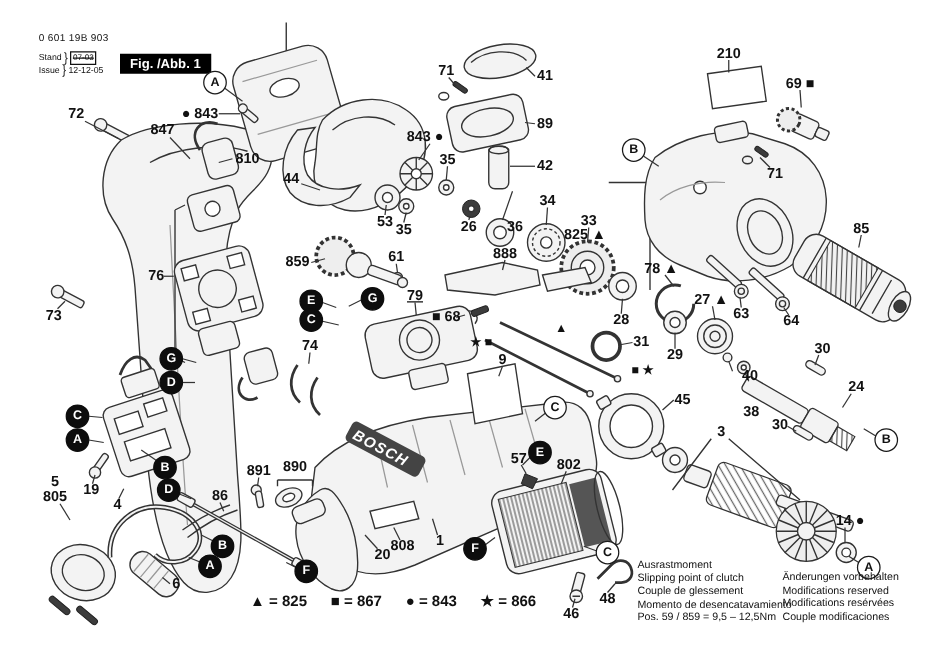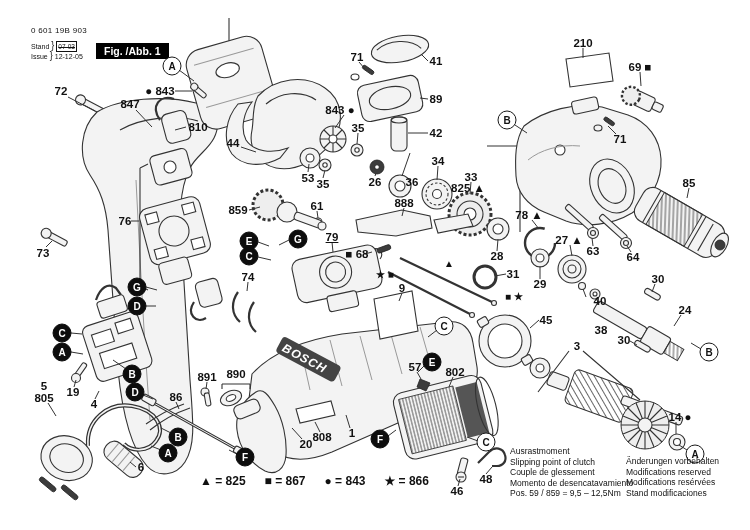--- a/index.html
+++ b/index.html
@@ -535,15 +535,15 @@
       <div>Ausrastmoment</div>
       <div>Slipping point of clutch</div>
       <div>Couple de glessement</div>
       <div>Momento de desencatavamiento</div>
       <div>Pos. 59 / 859  =  9,5 – 12,5Nm</div>
     </div>
   <div class="note" id="note-rights">
       <div>Änderungen vorbehalten</div>
       <div>Modifications reserved</div>
       <div>Modifications resérvées</div>
-      <div>Stand modificaciones</div>
+      <div>Couple modificaciones</div>
     </div>
 </div>
 
 </body></html>

